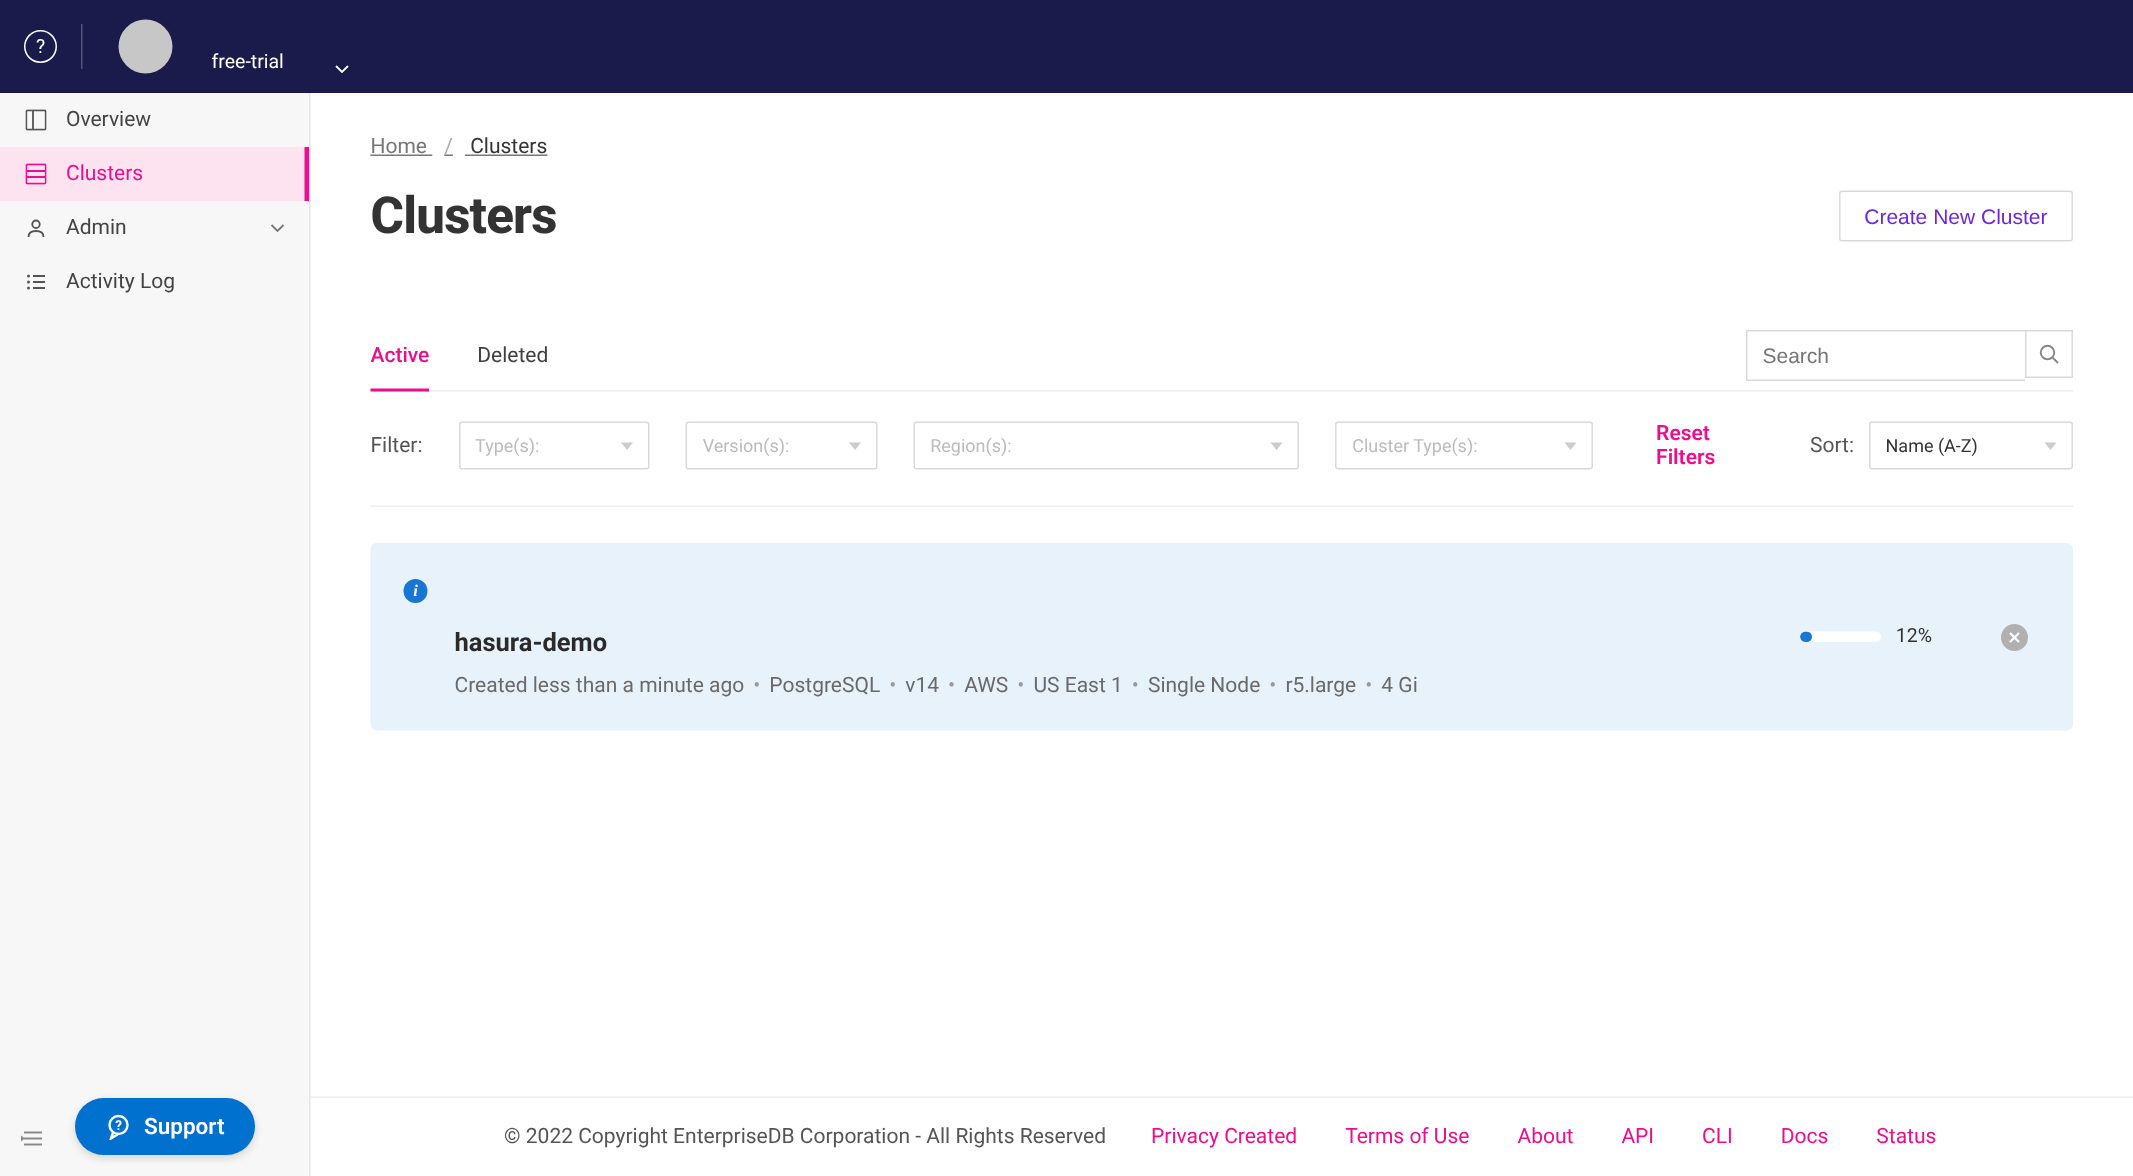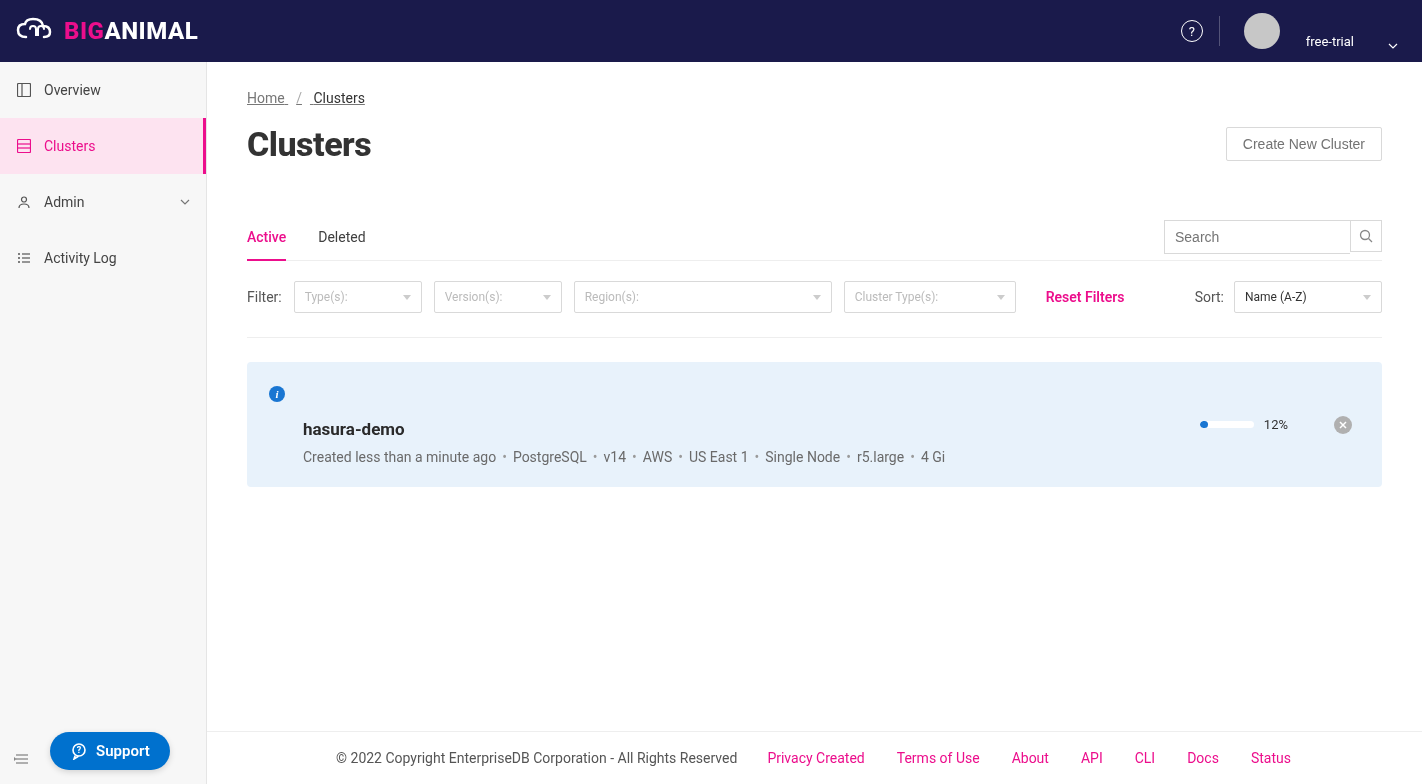--- a/index.html
+++ b/index.html
@@ -43,21 +43,21 @@
   .sidebar {
     width: 207px;
     background: #f7f7f7;
     border-right: 1px solid #e5e5e5;
     display: flex;
     flex-direction: column;
     position: relative;
   }
   .nav-item {
     display: flex; align-items: center; gap: 12px;
-    padding: 0 16px; height: 56px;
+    padding: 0 16px; height: 36px;
     color: #444; cursor: pointer; font-size: 14px;
   }
   .nav-item.active {
     background: #fde3f0;
     color: #ec0e8c;
     border-right: 3px solid #ec0e8c;
   }
   .nav-item .nav-icon { width: 16px; display: flex; justify-content: center; }
   .nav-item .expand { margin-left: auto; font-size: 10px; color: #777; }
 
@@ -77,58 +77,58 @@
   .main { flex: 1; display: flex; flex-direction: column; overflow: hidden; }
   .content { flex: 1; padding: 28px 40px 0 40px; overflow-y: auto; }
   .breadcrumb { color: #777; font-size: 14px; margin-bottom: 18px; text-decoration: underline; }
   .breadcrumb a { color: #777; text-decoration: none; }
   .breadcrumb .sep { margin: 0 8px; color: #aaa; }
   .breadcrumb .current { color: #333; }
 
   .page-head { display: flex; align-items: center; justify-content: space-between; margin-bottom: 56px; }
   .page-title { font-size: 34px; font-weight: 800; letter-spacing: -0.5px; }
   .create-btn {
-    border: 1px solid #d9d9d9; color: #737373; background: #fff;
+    border: 1px solid #d9d9d9; color: #6d28d9; background: #fff;
     padding: 8px 16px; border-radius: 2px; font-size: 14px; cursor: not-allowed;
   }
 
   .tabs-row { display: flex; align-items: flex-end; justify-content: space-between; border-bottom: 1px solid #eee; }
   .tabs { display: flex; gap: 32px; }
   .tab { padding-bottom: 14px; padding-top: 2px; color: #404040; cursor: pointer; font-size: 14px; }
   .tab.active { color: #ec0e8c; border-bottom: 2px solid #ec0e8c; margin-bottom: -1px; font-weight: 500; }
   .search-wrap { display: flex; align-items: stretch; margin-bottom: 6px; }
   .search-input {
     width: 186px; height: 32px; border: 1px solid #d9d9d9; border-right: none;
     padding: 16px 10px; font-size: 14px; outline: none;
   }
   .search-btn {
     width: 32px; height: 32px; border: 1px solid #d9d9d9; background: #fff;
     display: flex; align-items: center; justify-content: center; cursor: pointer; color: #888;
   }
 
   .filters-row {
-    display: flex; align-items: center; gap: 12px; padding: 20px 0 24px 0;
+    display: flex; align-items: center; gap: 24px; padding: 20px 0 24px 0;
     border-bottom: 1px solid #eee;
   }
   .filter-label { color: #555; font-size: 14px; }
   .select {
     border: 1px solid #d9d9d9; border-radius: 2px; height: 32px;
     padding: 0 28px 0 10px; color: #bbb; font-size: 12px; cursor: pointer;
     position: relative; display: flex; align-items: center; background: #fff;
   }
   .select::after {
     content: ""; position: absolute; right: 10px; top: 13px;
     border-left: 4px solid transparent; border-right: 4px solid transparent;
     border-top: 5px solid #ccc;
   }
   .select.w-sm { width: 128px; }
   .select.w-md { width: 128px; }
   .select.w-lg { width: 258px; }
   .select.w-ct { width: 172px; }
-  .select.w-sort { width: 148px; color: #333; }
+  .select.w-sort { width: 136px; color: #333; }
   .reset-link { color: #ec0e8c; font-weight: 600; cursor: pointer; margin-left: 18px; }
   .sort-group { margin-left: auto; display: flex; align-items: center; gap: 10px; }
 
   .cluster-card {
     background: #e8f2fb; border-radius: 4px; margin-top: 24px;
     padding: 22px 30px 22px 22px;
     display: flex; align-items: center; gap: 18px;
   }
   .info-icon {
     width: 16px; height: 16px; border-radius: 50%; background: #1976d2;
@@ -160,29 +160,20 @@
   }
   .footer .copyright { color: #555; }
   .footer a { color: #ec0e8c; text-decoration: none; margin: 0 2px; }
 
   svg { display: block; }
 </style>
 </head>
 <body>
 
 <div class="topnav">
-  <div class="logo">
-    <svg width="40" height="28" viewBox="0 0 40 28">
-      <path d="M10 20 Q2 20 2 13 Q2 7 9 7 Q10 2 17 2 Q26 2 27 9 Q34 9 34 15 Q34 20 28 20" fill="none" stroke="#fff" stroke-width="2.5" stroke-linecap="round"></path>
-      <path d="M14 12 Q14 9 17 9 Q20 9 20 12 L20 18 L22 18 L22 12 Q22 9 25 9 Q28 9 28 12" fill="none" stroke="#fff" stroke-width="2" stroke-linecap="round"></path>
-    </svg>
-    <span class="logo-text">
-      <span class="big">BIG</span><span class="animal">ANIMAL</span>
-    </span>
-  </div>
   <div class="topnav-right">
     <div class="help-btn">?</div>
     <div class="vdiv"></div>
     <div class="user-chip">
       <div class="avatar"></div>
       <span class="user-label">free-trial</span>
       <span class="chev">
         <svg width="10" height="6" viewBox="0 0 10 6">
             <path d="M1 1 L5 5 L9 1" fill="none" stroke="#fff" stroke-width="1.2"></path>
           </svg>

